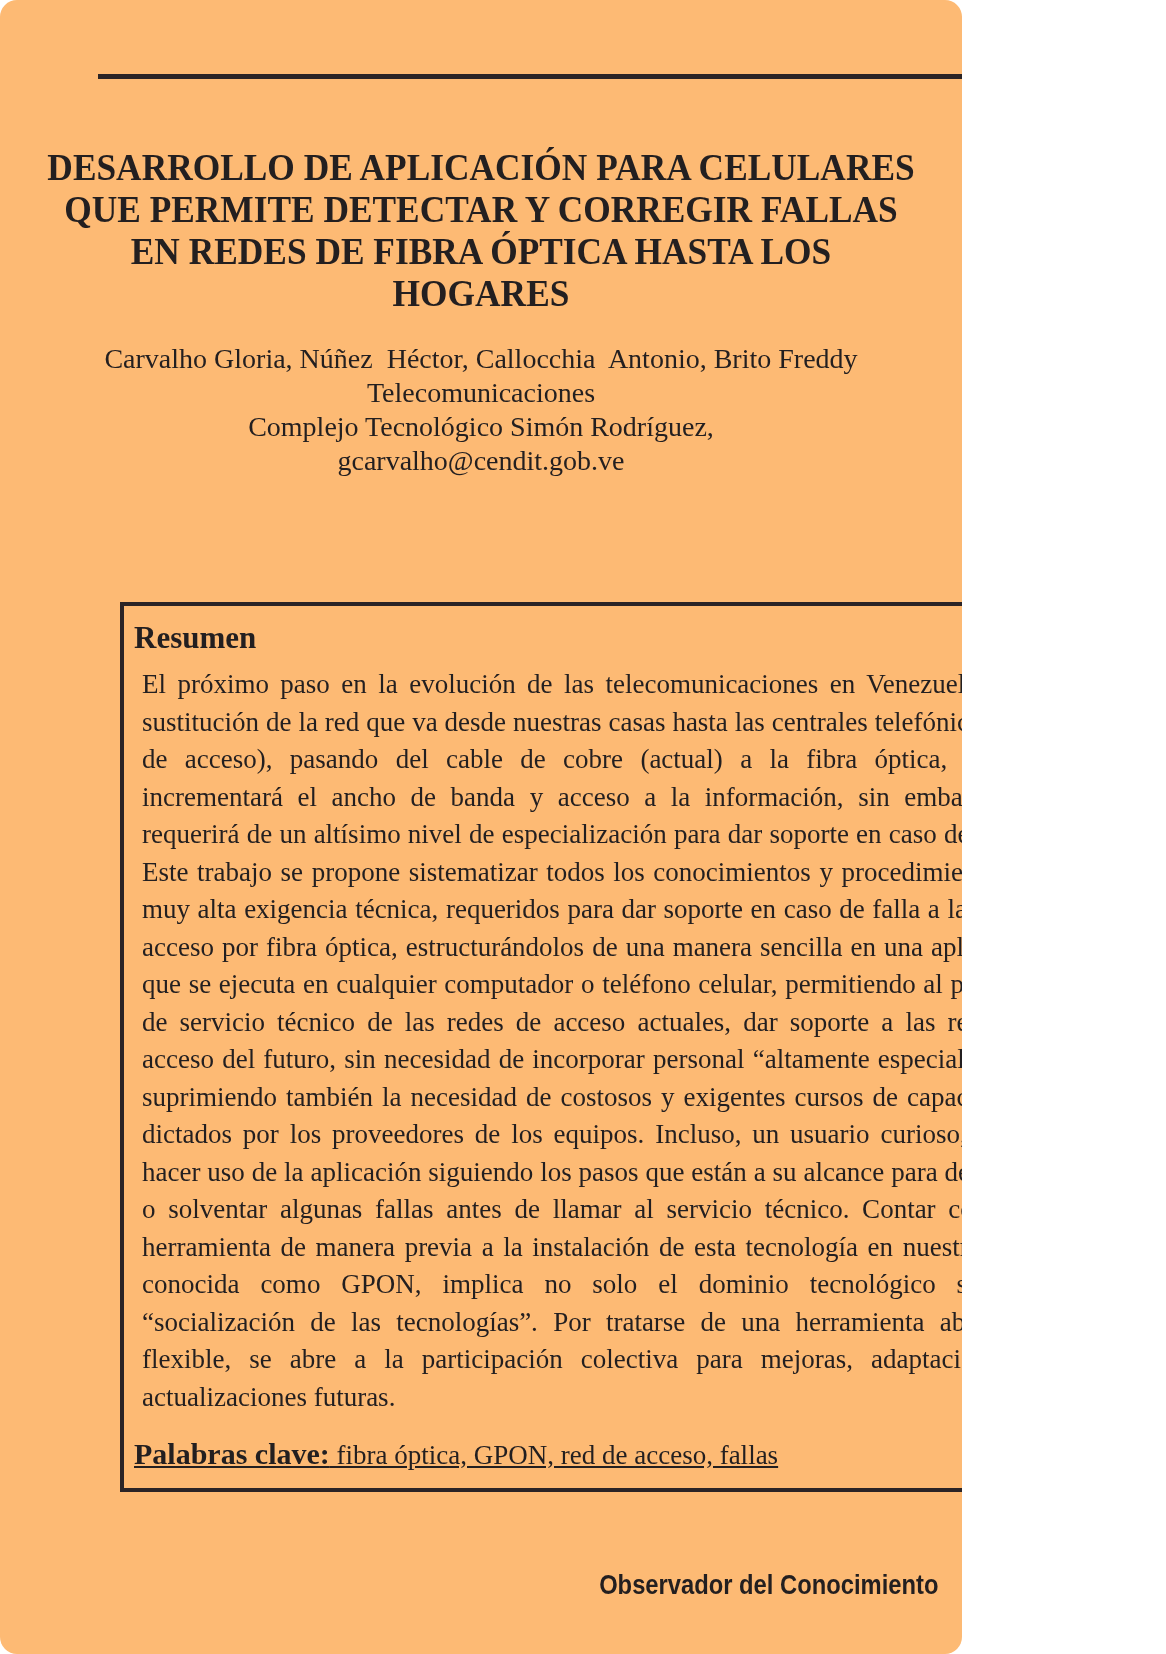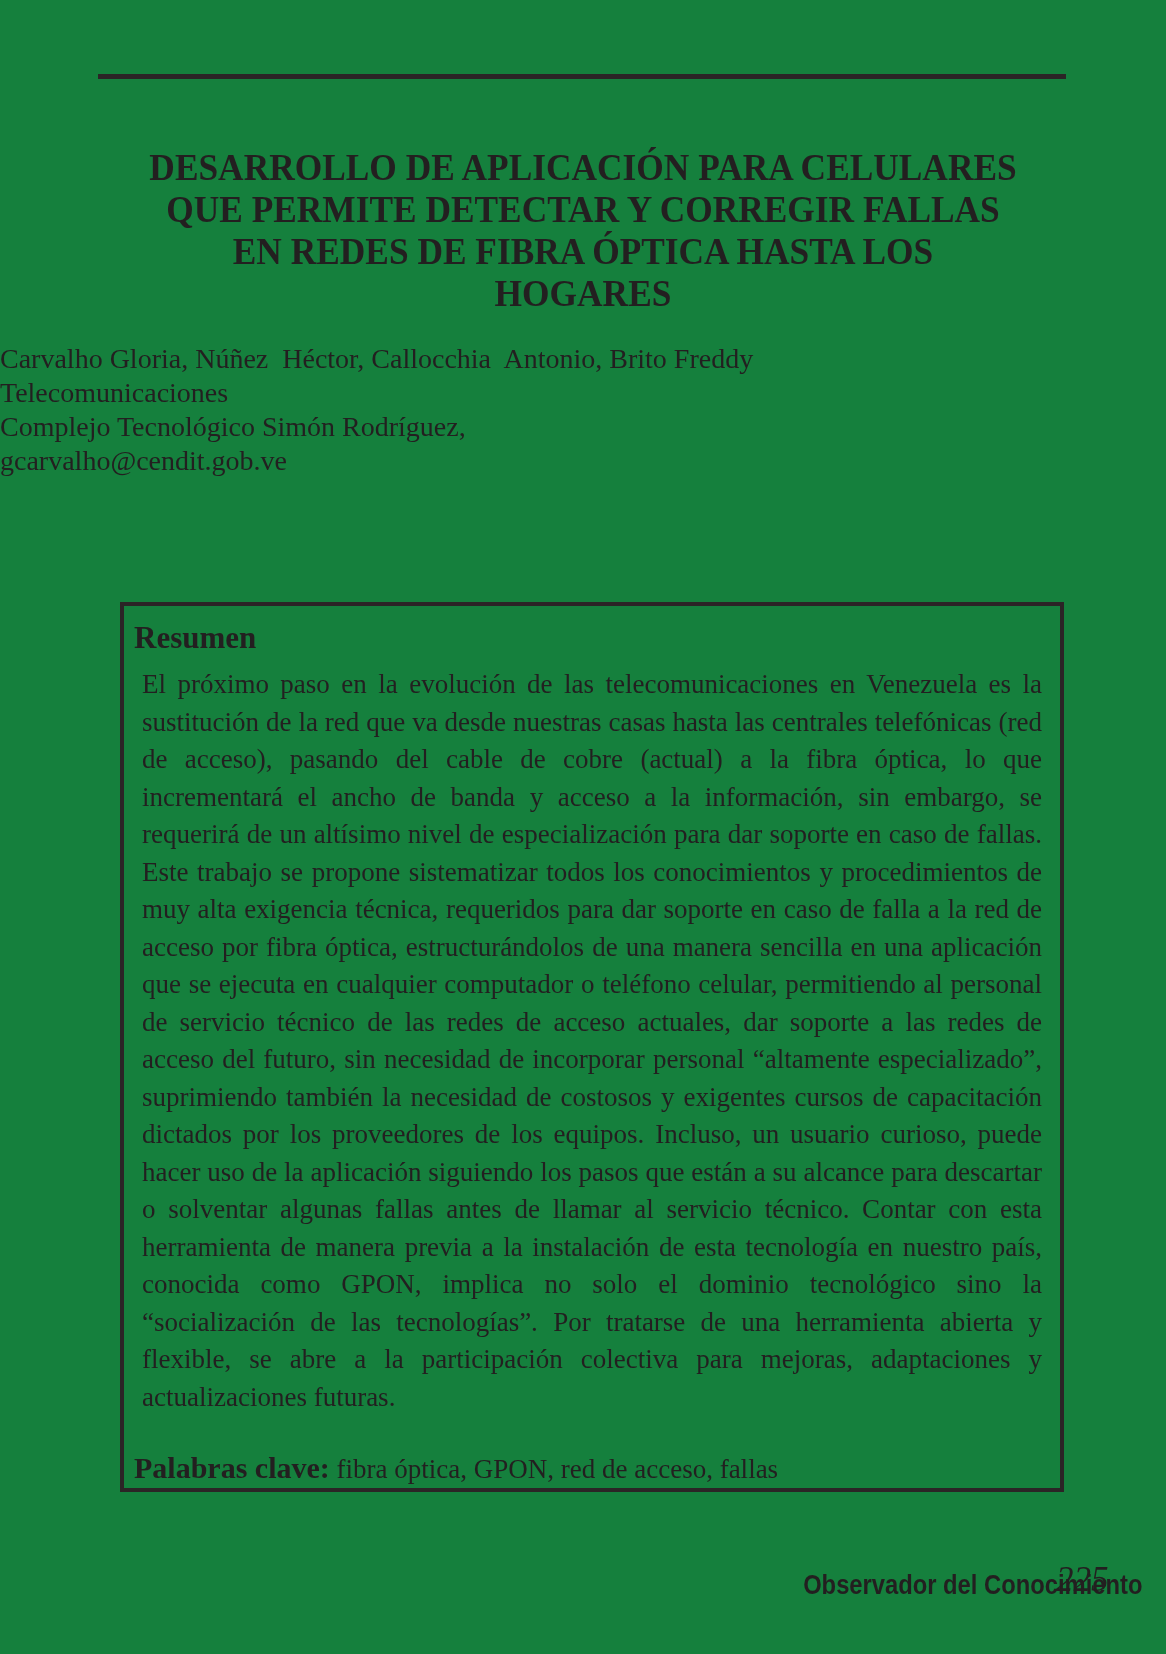--- a/index.html
+++ b/index.html
@@ -1,23 +1,24 @@
 <!DOCTYPE html>
 <html><head>
 <meta charset="utf-8">
 <style>
   html, body { margin: 0; padding: 0; background: #ffffff; }
   .page {
     position: relative;
-    width: 1166px;
+    width: 962px;
     height: 1654px;
-    background: #15803d;
+    background: #fdba74;
     color: #231f20;
     font-family: "Liberation Serif", serif;
     overflow: hidden;
+    border-radius: 17px;
   }
   .top-rule {
     position: absolute;
     left: 98px;
     top: 74px;
     width: 968px;
     height: 5px;
     background: #2b2426;
   }
   .title-block {
@@ -34,20 +35,21 @@
     transform: scaleX(0.93);
     transform-origin: 50% 50%;
     letter-spacing: 0px;
     white-space: nowrap;
   }
   .authors-block {
     position: absolute;
     top: 342px;
     left: 0;
     width: 100%;
+    text-align: center;
     font-size: 28px;
     line-height: 34px;
   }
   .authors-line { white-space: pre-wrap; }
   .abstract-box {
     position: absolute;
     left: 120px;
     top: 602px;
     width: 944px;
     height: 890px;
@@ -62,23 +64,24 @@
     line-height: 40px;
     margin: 0 0 2px 0;
   }
   .abstract-body {
     font-size: 27px;
     line-height: 37.5px;
     text-align: justify;
     margin: 8px;
   }
   .keywords-line {
-    margin-top: 28px;
+    margin-top: 20px;
     font-size: 27px;
-    line-height: 48px;
+    line-height: 36px;
+    text-decoration: underline;
   }
   .keywords-label {
     font-size: 30px;
     font-weight: bold;
   }
   .footer-journal {
     position: absolute;
     top: 1570px;
     left: 0;
     width: 100%;

